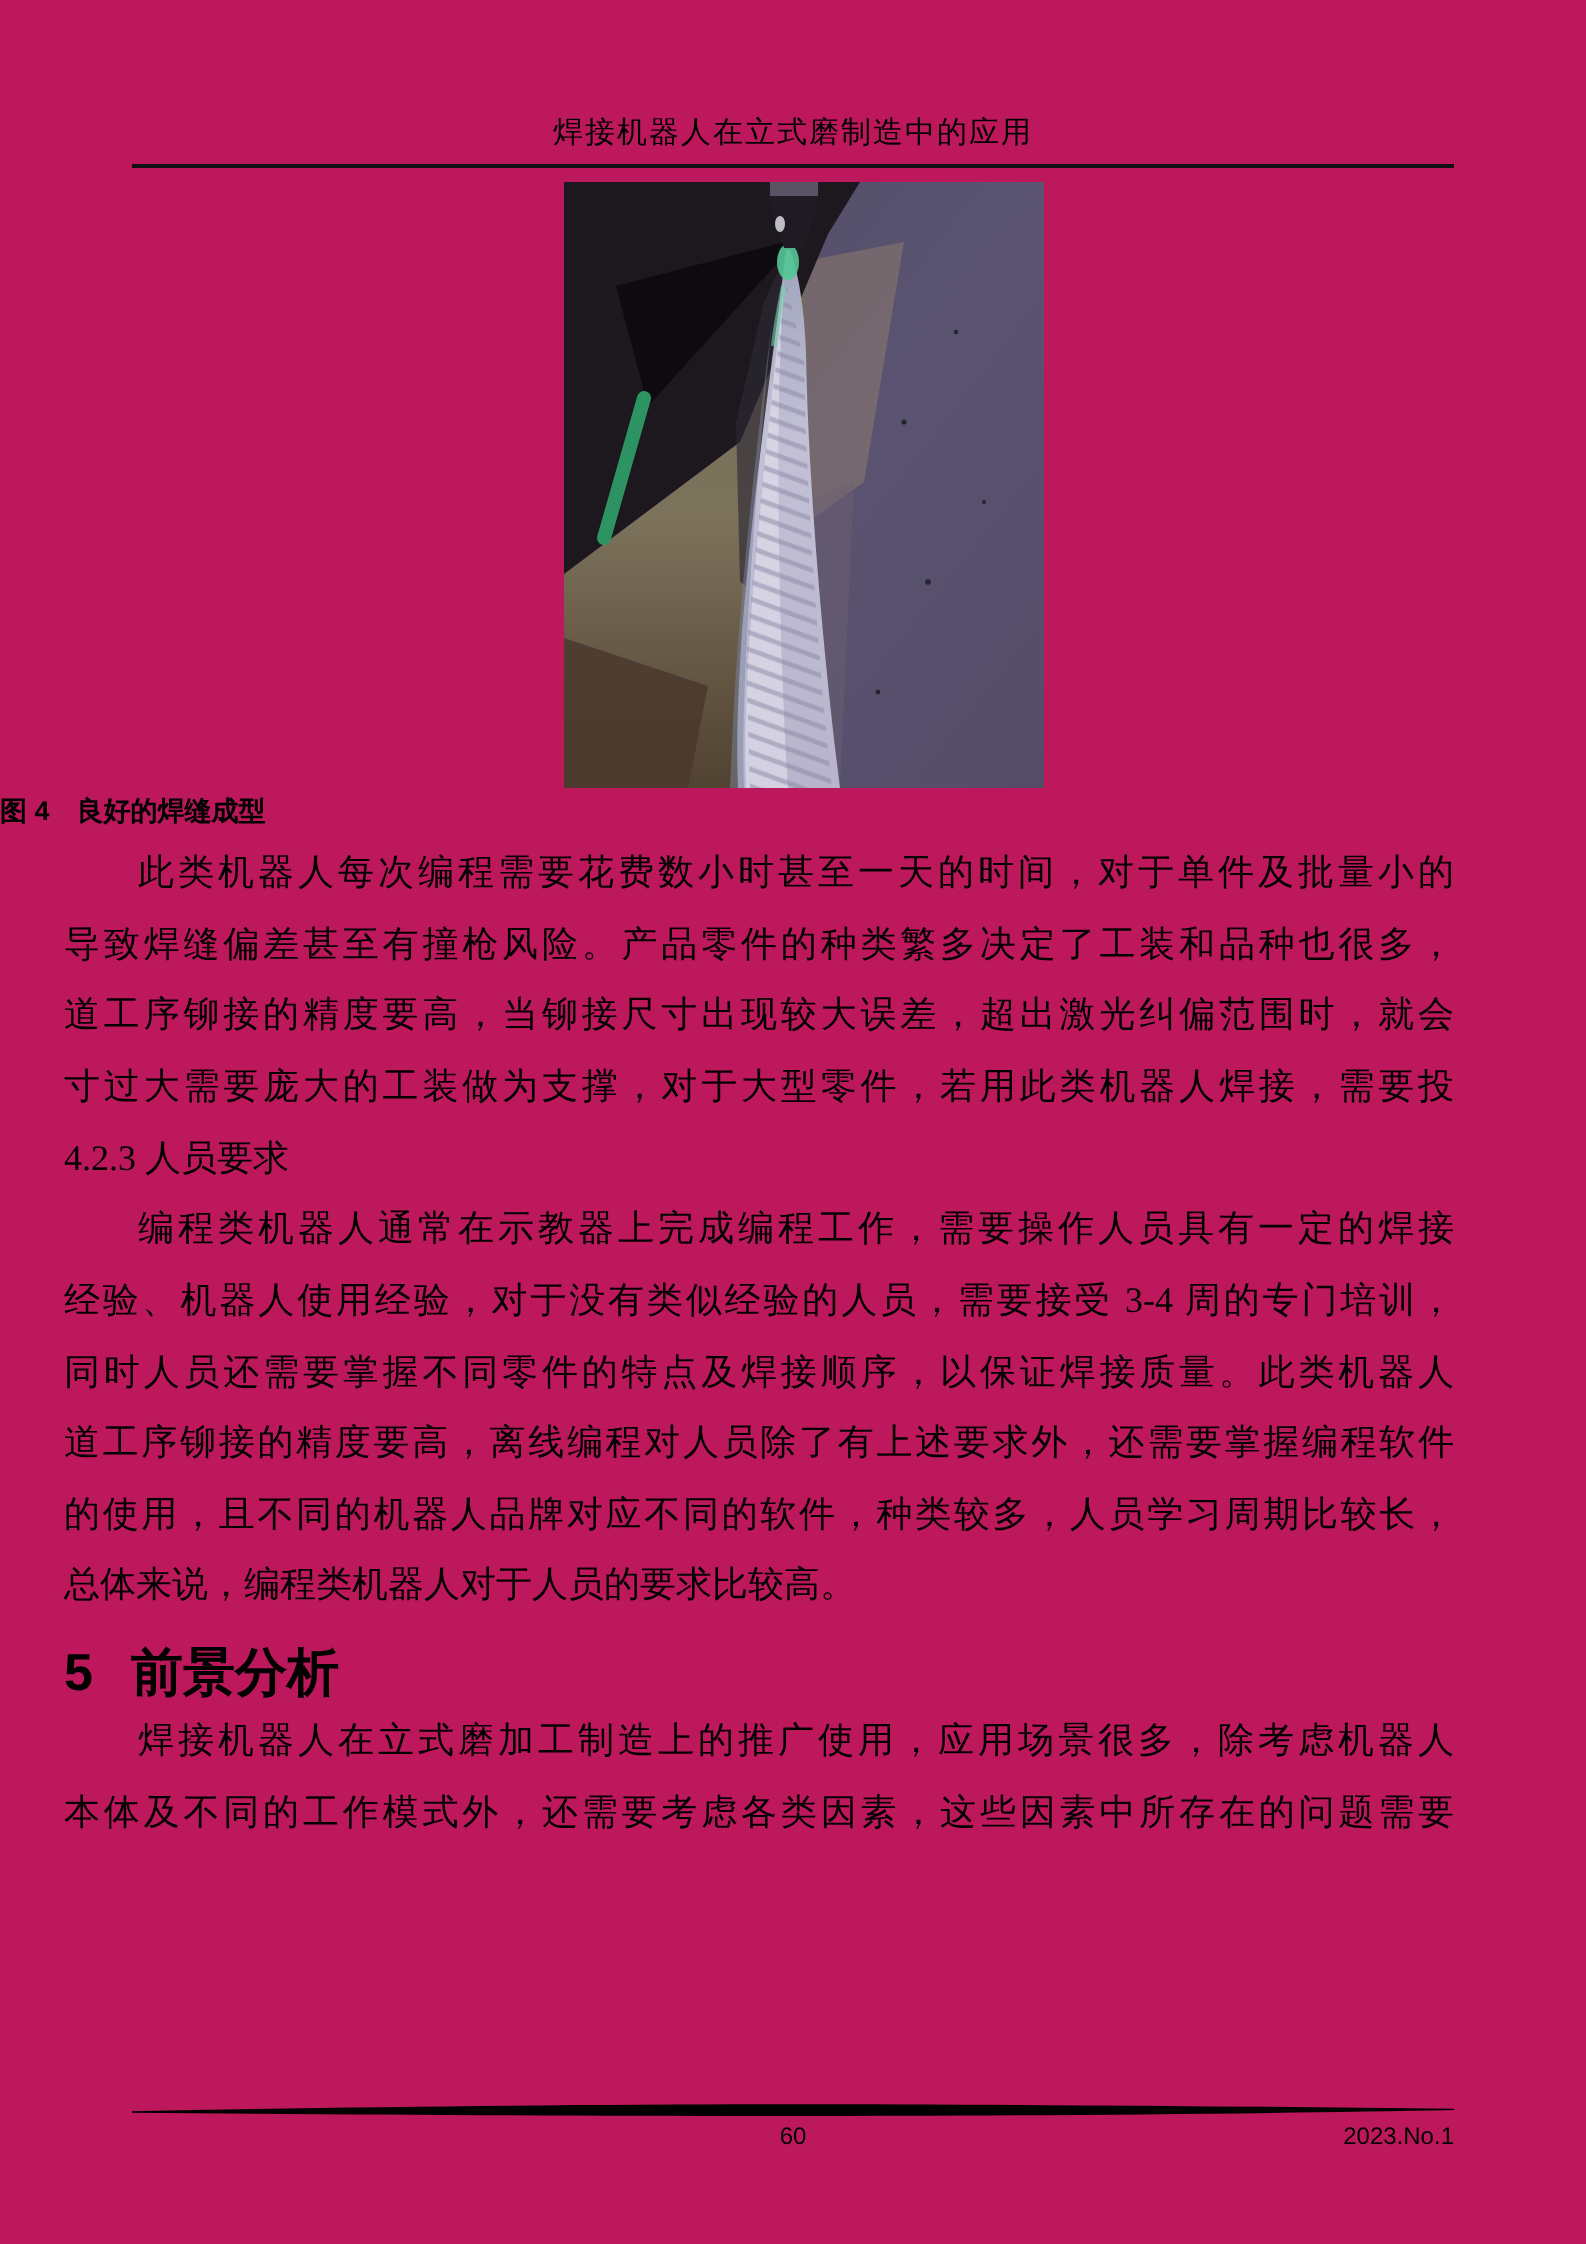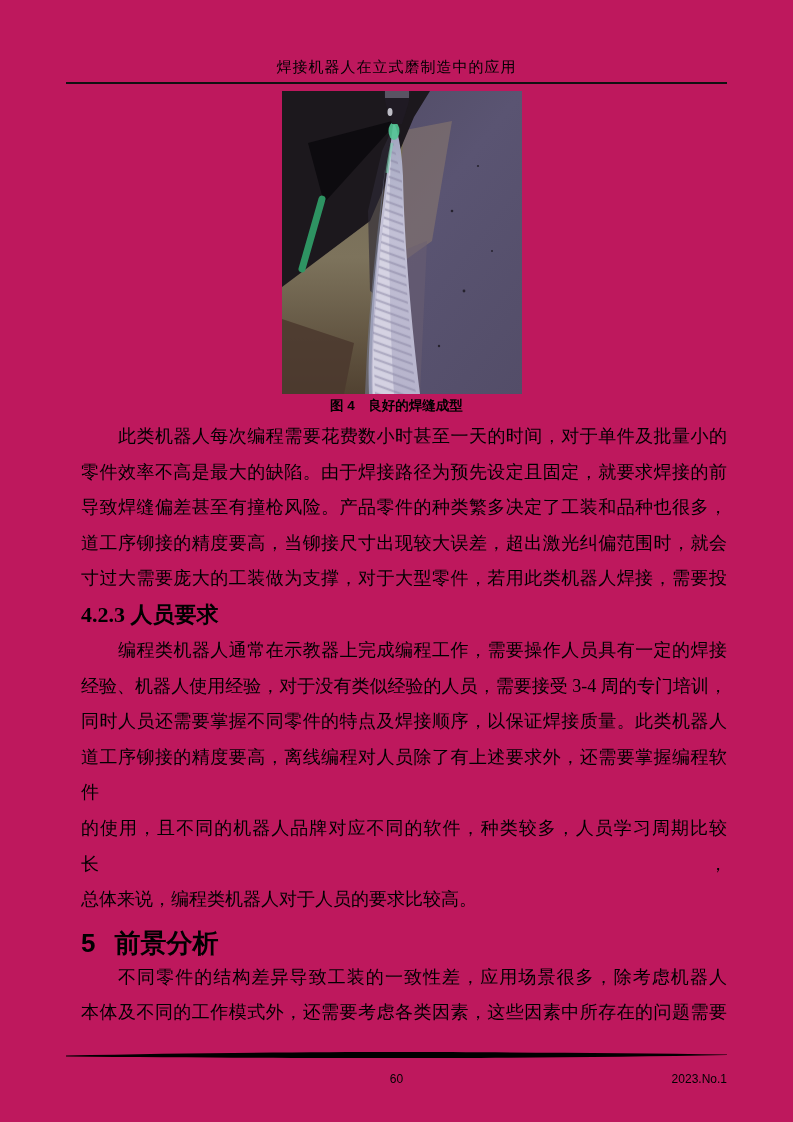--- a/index.html
+++ b/index.html
@@ -12,38 +12,38 @@
   .header {
     margin:0 66px; padding-top:58px; padding-bottom:5px;
     border-bottom:2px solid #111; text-align:center;
   }
   .header-title { font-size:15px; line-height:19px; letter-spacing:1px; }
 
   .figure-block { margin-top:7px; text-align:center; }
   .photo { display:block; width:240px; height:303px; margin:0 auto; position:relative; left:5px; }
   .caption {
     margin-top:4px; font-family:"Liberation Sans","DejaVu Sans",sans-serif;
-    font-weight:bold; font-size:13.5px; line-height:16px; text-align:center;
+    font-weight:bold; font-size:13.5px; line-height:16px; text-align:left;
   }
 
-  .body-text { margin:5px 66px 0 81px; font-size:18px; line-height:35.6px; }
+  .body-text { margin:5px 66px 0 32px; font-size:18px; line-height:35.6px; }
   .line { text-align:justify; text-align-last:justify; }
   .line.indent { padding-left:37px; }
   .line.parend { text-align-last:left; }
-  .h423 { font-size:22px; line-height:36px;font-weight:bold; }
+  .h423 { font-size:18px; line-height:36px; }
   .h5 {
     margin-top:8px; font-family:"Liberation Sans","DejaVu Sans",sans-serif;
     font-weight:bold; font-size:26px; line-height:34px;
   }
   .h5 .num { display:inline-block; margin-right:19px; }
 
   .footer { position:absolute; left:66px; right:66px; top:1051px; }
   .footer-rule { display:block; width:661px; height:8px; }
   .footer-row {
-    position:relative; height:16px; margin-top:13px;
+    position:relative; height:16px; margin-top:2px;
     font-family:"Liberation Sans","DejaVu Sans",sans-serif; font-size:12px;
   }
   .pageno { position:absolute; left:0; right:0; text-align:center; }
   .issue { position:absolute; right:0; top:0; }
 </style>
 </head>
 <body>
 
 <div class="page">
 
@@ -95,39 +95,38 @@
       <circle cx="196" cy="75" r="1.1" fill="#26222e"></circle>
       <circle cx="182" cy="200" r="1.4" fill="#26222e"></circle>
       <circle cx="157" cy="255" r="1.2" fill="#26222e"></circle>
       <circle cx="210" cy="160" r="1" fill="#26222e"></circle>
     </svg>
     <div class="caption">图 4　良好的焊缝成型</div>
   </div>
 
   <div class="body-text">
     <div class="line indent">此类机器人每次编程需要花费数小时甚至一天的时间，对于单件及批量小的</div>
-    <div class="line">零件效率不高是最大的缺陷。由于焊接路径为预先设定且固定，就要求焊接的前</div>
     <div class="line">导致焊缝偏差甚至有撞枪风险。产品零件的种类繁多决定了工装和品种也很多，</div>
     <div class="line">道工序铆接的精度要高，当铆接尺寸出现较大误差，超出激光纠偏范围时，就会</div>
     <div class="line">寸过大需要庞大的工装做为支撑，对于大型零件，若用此类机器人焊接，需要投</div>
 
     <div class="h423">4.2.3 人员要求</div>
 
     <div class="line indent">编程类机器人通常在示教器上完成编程工作，需要操作人员具有一定的焊接</div>
     <div class="line">经验、机器人使用经验，对于没有类似经验的人员，需要接受 3-4 周的专门培训，</div>
     <div class="line">同时人员还需要掌握不同零件的特点及焊接顺序，以保证焊接质量。此类机器人</div>
     <div class="line">道工序铆接的精度要高，离线编程对人员除了有上述要求外，还需要掌握编程软件</div>
     <div class="line">的使用，且不同的机器人品牌对应不同的软件，种类较多，人员学习周期比较长，</div>
     <div class="line parend">总体来说，编程类机器人对于人员的要求比较高。</div>
 
     <div class="h5">
       <span class="num">5</span><span>前景分析</span>
     </div>
 
-    <div class="line indent">不同零件的结构差异导致工装的一致性差，应用场景很多，除考虑机器人</div>
+    <div class="line indent">焊接机器人在立式磨加工制造上的推广使用，应用场景很多，除考虑机器人</div>
     <div class="line">本体及不同的工作模式外，还需要考虑各类因素，这些因素中所存在的问题需要</div>
   </div>
 
   <div class="footer">
     <svg class="footer-rule" viewBox="0 0 661 8" preserveAspectRatio="none" xmlns="http://www.w3.org/2000/svg">
       <path d="M0 4.6 C120 2.2 240 1.1 331 1.1 C430 1.1 560 2.2 661 3.4 L661 4 C560 6 430 7 331 7 C240 7 120 6.4 0 5.4 Z" fill="#000"></path>
     </svg>
     <div class="footer-row">
       <span class="pageno">60</span>
       <span class="issue">2023.No.1</span>

